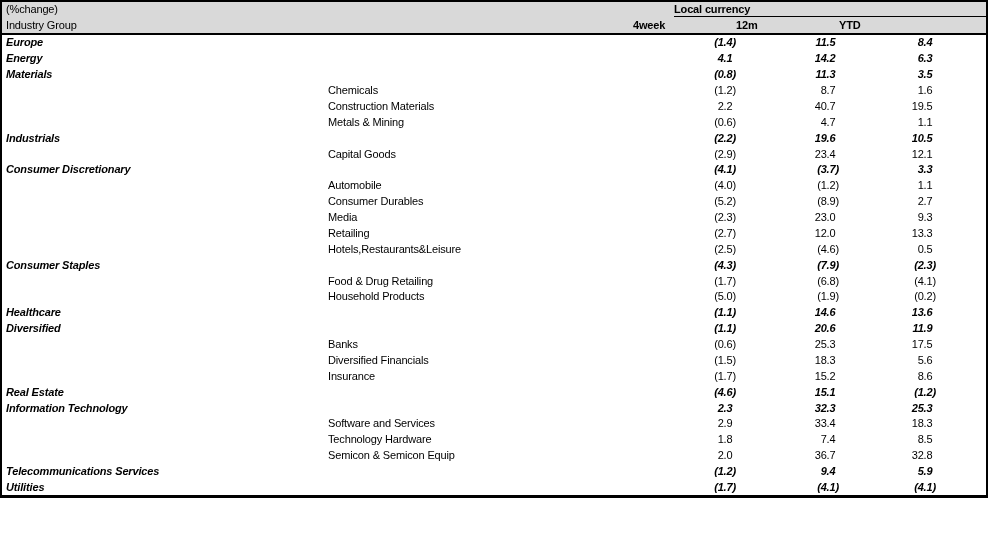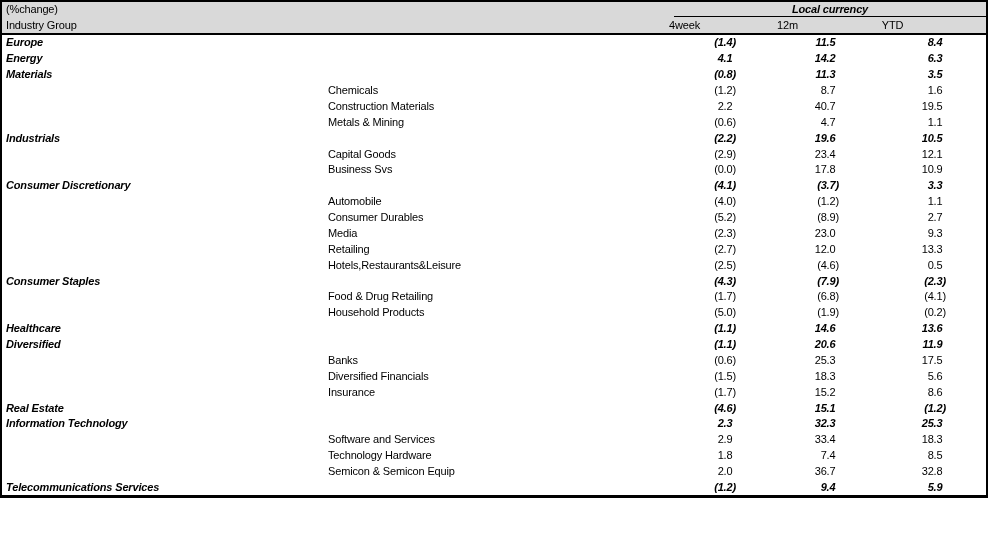--- a/index.html
+++ b/index.html
@@ -43,35 +43,34 @@
 
   
   thead td { background: var(--header-bg); }
   thead tr.hrow1 td { height: 15px; }
   thead tr.hrow2 td { height: 16px; border-bottom: 2.5px solid var(--border); }
   td.pct-label { padding-left: 4px; font-weight: normal; }
   td.grp { vertical-align: bottom; }
   .grp-inner {
     margin-left: 41px;
     border-bottom: 1.5px solid var(--border);
-    text-align: center;
+    text-align: left;
     font-weight: bold;
     padding-bottom: 1px;
-    font-style: italic;
   }
   td.ig { padding-left: 4px; font-weight: normal; }
-  td.colh { text-align: center; font-weight: normal; }
+  td.colh { text-align: left; font-weight: bold; }
 
   
   tbody td { height: 15.88px; background: var(--row-bg); }
   tbody td.lbl { padding-left: 4px; }
   tr.group td { font-weight: bold; font-style: italic; }
   tr.sub td.lbl { padding-left: 326px; font-weight: normal; }
   td.num { text-align: right; }
-  td.last { padding-right: 40px; }
+  td.last { padding-right: 50px; }
 
   
   .pp { visibility: hidden; }
 </style>
 </head>
 <body>
 
 <table>
   <colgroup>
     <col class="c-label">
@@ -135,26 +134,20 @@
     <td class="num"><span>(2.2)</span></td>
     <td class="num"><span>19.6</span><span class="pp">)</span></td>
     <td class="num last"><span>10.5</span><span class="pp">)</span></td>
   </tr>
       <tr class="sub">
     <td class="lbl">Capital Goods</td>
     <td class="num"><span>(2.9)</span></td>
     <td class="num"><span>23.4</span><span class="pp">)</span></td>
     <td class="num last"><span>12.1</span><span class="pp">)</span></td>
   </tr>
-      <tr class="sub">
-    <td class="lbl">Business Svs</td>
-    <td class="num"><span>(0.0)</span></td>
-    <td class="num"><span>17.8</span><span class="pp">)</span></td>
-    <td class="num last"><span>10.9</span><span class="pp">)</span></td>
-  </tr>
       <tr class="group">
     <td class="lbl">Consumer Discretionary</td>
     <td class="num"><span>(4.1)</span></td>
     <td class="num"><span>(3.7)</span></td>
     <td class="num last"><span>3.3</span><span class="pp">)</span></td>
   </tr>
       <tr class="sub">
     <td class="lbl">Automobile</td>
     <td class="num"><span>(4.0)</span></td>
     <td class="num"><span>(1.2)</span></td>
@@ -261,14 +254,20 @@
     <td class="num"><span>2.0</span><span class="pp">)</span></td>
     <td class="num"><span>36.7</span><span class="pp">)</span></td>
     <td class="num last"><span>32.8</span><span class="pp">)</span></td>
   </tr>
       <tr class="group">
     <td class="lbl">Telecommunications Services</td>
     <td class="num"><span>(1.2)</span></td>
     <td class="num"><span>9.4</span><span class="pp">)</span></td>
     <td class="num last"><span>5.9</span><span class="pp">)</span></td>
   </tr>
+      <tr class="group">
+    <td class="lbl">Utilities</td>
+    <td class="num"><span>(1.7)</span></td>
+    <td class="num"><span>(4.1)</span></td>
+    <td class="num last"><span>(4.1)</span></td>
+  </tr>
     </tbody>
 </table>
 
 </body></html>

